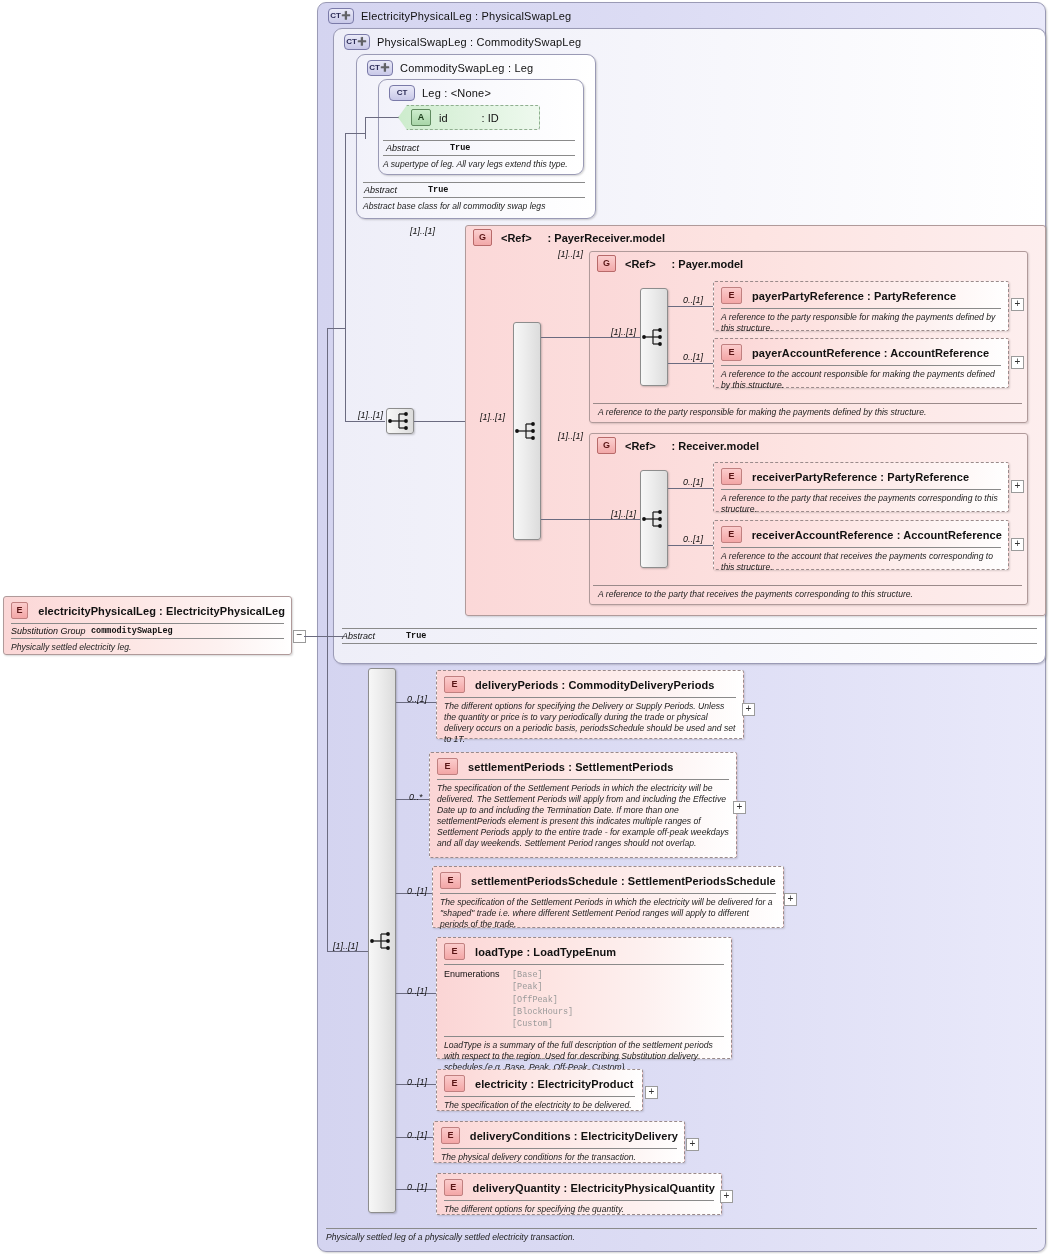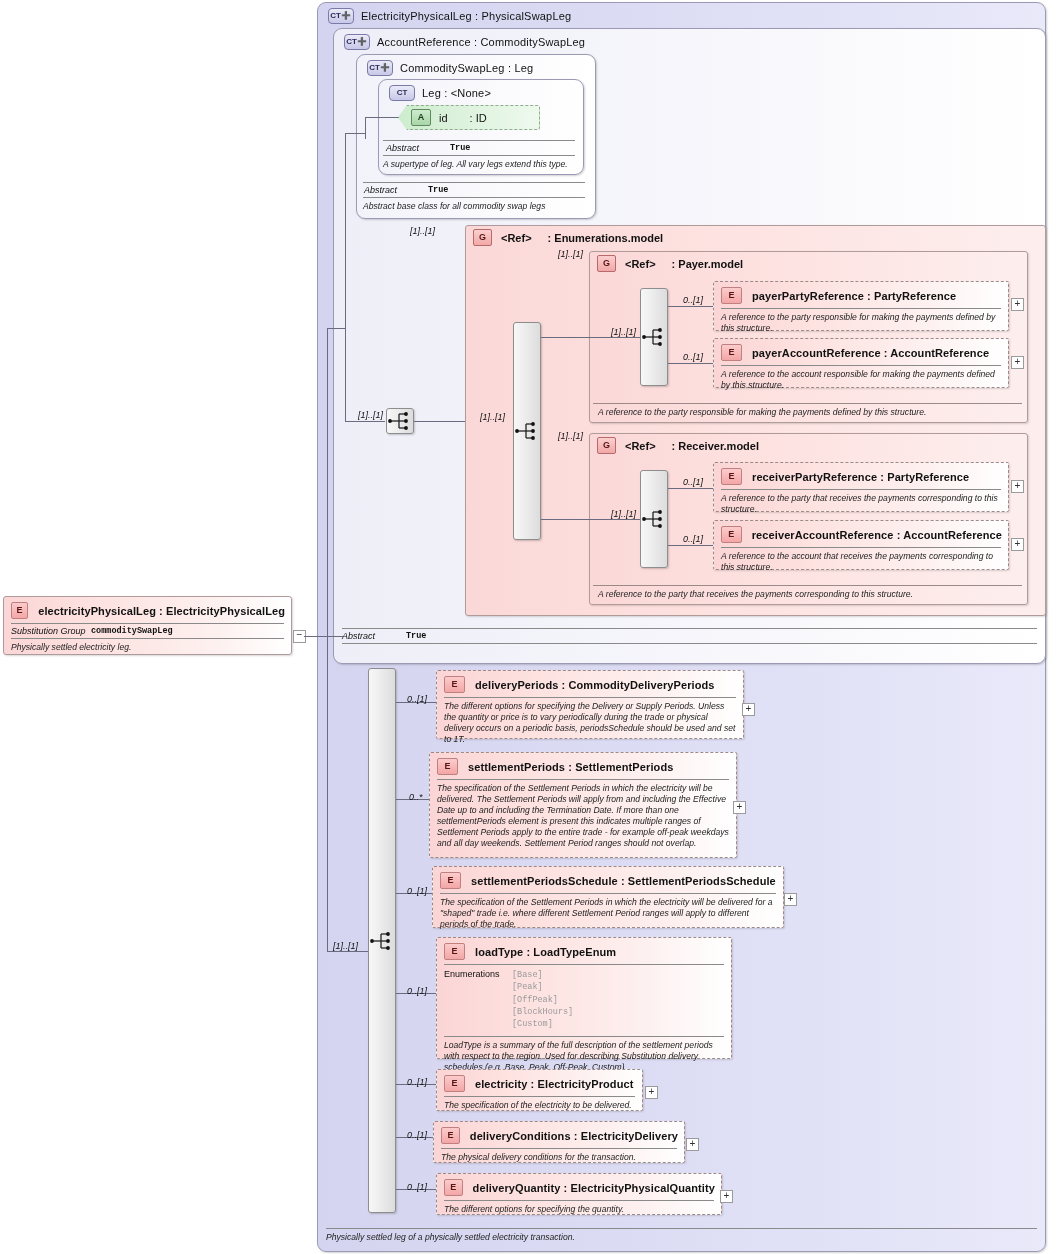--- a/index.html
+++ b/index.html
@@ -90,21 +90,21 @@
     clip-path:polygon(9px 0,100% 0,100% 100%,9px 100%,0 50%);
   }
   .attr-inner{display:flex;align-items:center;height:100%;padding-left:12px;white-space:nowrap;}
   .attr-badge{
     display:inline-flex;align-items:center;justify-content:center;
     width:18px;height:15px;border:1px solid #5f8a5f;border-radius:2px;
     background:linear-gradient(to bottom,#cdeccd,#a8d6a8);
     font-size:9px;font-weight:bold;color:#1b3d1b;margin-right:8px;line-height:1;
   }
   .attr-name{font-size:11px;color:#111;}
-  .attr-type{font-size:11px;color:#111;margin-left:22px;}
+  .attr-type{font-size:11px;color:#111;margin-left:34px;}
 
   
   .prop-row{display:flex;align-items:flex-start;padding:2px 7px 2px 7px;white-space:nowrap;}
   .prop-key{font-size:9px;font-style:italic;color:#111;min-width:64px;}
   .prop-val{font-size:8.5px;font-family:"Liberation Mono","DejaVu Sans Mono",monospace;color:#111;font-weight:bold;}
   .enum-key{font-size:9px;color:#111;width:68px;flex:0 0 68px;}
   .enum-vals{font-size:8.5px;font-family:"Liberation Mono","DejaVu Sans Mono",monospace;color:#9a9a9a;line-height:1.45;}
 
   .hline{height:1px;background:#8a8a8a;}
 
@@ -151,21 +151,21 @@
   </div>
   <div class="ct-title" style="left:320px;top:4px;">
     <span class="ct-badge">CT<span class="plus">➕</span></span>
     <span class="ct-label">ElectricityPhysicalLeg : PhysicalSwapLeg</span>
   </div>
 
   <div class="ct-box white" style="left:333px;top:28px;width:713px;height:636px;">
   </div>
   <div class="ct-title" style="left:336px;top:30px;">
     <span class="ct-badge">CT<span class="plus">➕</span></span>
-    <span class="ct-label">AccountReference : CommoditySwapLeg</span>
+    <span class="ct-label">PhysicalSwapLeg : CommoditySwapLeg</span>
   </div>
 
   <div class="ct-box plain" style="left:356px;top:54px;width:240px;height:165px;">
   </div>
   <div class="ct-title" style="left:359px;top:56px;">
     <span class="ct-badge">CT<span class="plus">➕</span></span>
     <span class="ct-label">CommoditySwapLeg : Leg</span>
   </div>
 
   <div class="abs" style="left:357px;top:182px;width:234px;">
@@ -228,21 +228,21 @@
       <circle cx="19" cy="18" r="1.9" fill="#111"></circle>
     </svg>
   </div>
   <div class="ln h" style="left:414px;top:421px;width:112px;"></div>
 
   <div class="g-box" style="left:465px;top:225px;width:581px;height:391px;">
   </div>
   <div class="g-title" style="left:473px;top:229px;">
     <span class="g-badge">G</span>
     <span class="g-name">&lt;Ref&gt;</span>
-    <span class="g-type">: Enumerations.model</span>
+    <span class="g-type">: PayerReceiver.model</span>
   </div>
   <div class="mult" style="left:410px;top:226px;">[1]..[1]</div>
 
   <div class="seq-box" style="left:513px;top:322px;width:28px;height:218px;">
     <svg class="seq-ico" viewBox="0 0 26 22">
       <line x1="2" y1="11" x2="8" y2="11" stroke="#222" stroke-width="1.3"></line>
       <line x1="12" y1="4" x2="12" y2="18" stroke="#222" stroke-width="1.3"></line>
       <line x1="8" y1="11" x2="12" y2="11" stroke="#222" stroke-width="1.3"></line>
       <line x1="12" y1="4" x2="18" y2="4" stroke="#222" stroke-width="1.3"></line>
       <line x1="12" y1="11" x2="18" y2="11" stroke="#222" stroke-width="1.3"></line>

